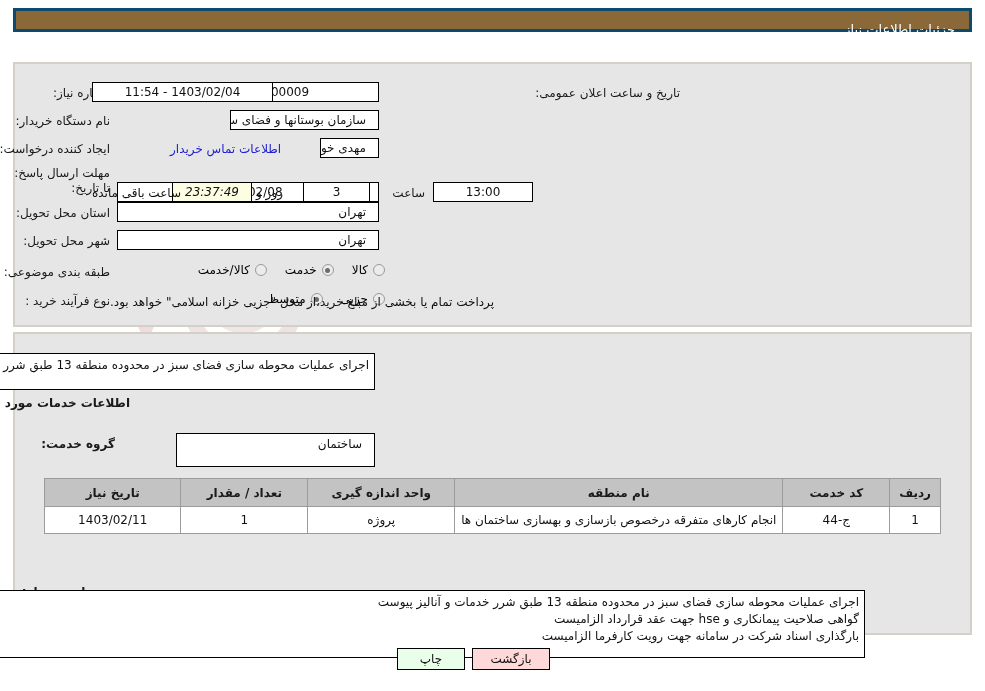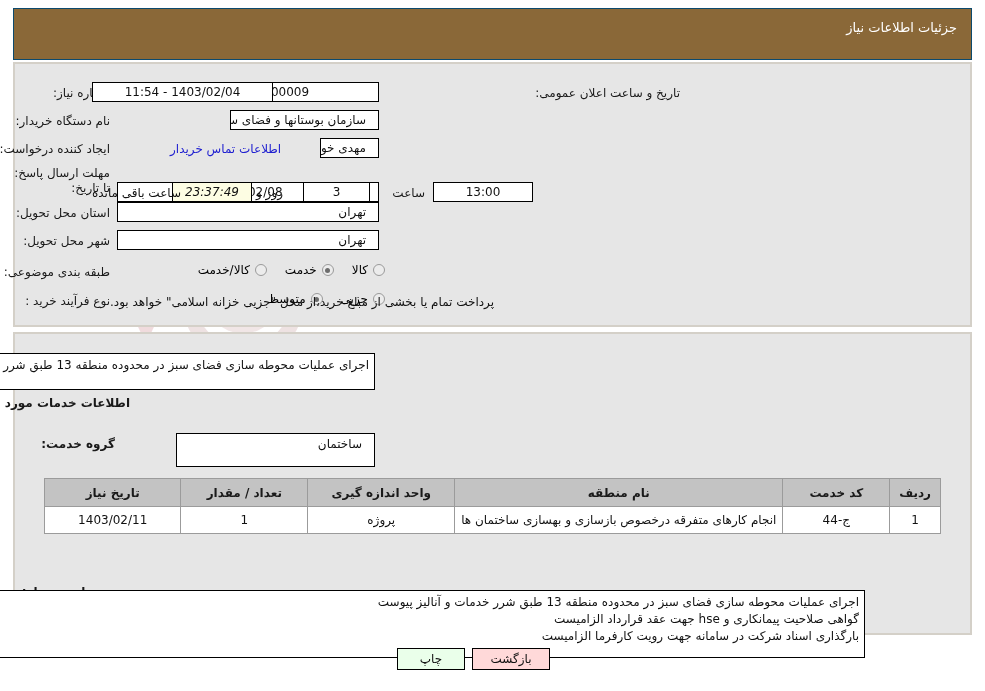--- a/index.html
+++ b/index.html
@@ -68,23 +68,23 @@
     border-right: 26px solid transparent;
     border-top: 56px solid rgba(212,150,155,0.34);
   }
 
   
   .page-header {
     position: absolute;
     top: 8px;
     right: 13px;
     left: 13px;
-    height: 52px;
+    height: 24px;
     background: #8a6838;
-    border: 1px solid #0c4a6e;
+    border: 3px solid #0c4a6e;
     box-sizing: border-box;
     z-index: 10;
   }
   .page-header-title {
     position: absolute;
     right: 14px;
     top: 11px;
     color: #ffffff;
     font-size: 13px;
     font-family: "DejaVu Sans", "Liberation Sans", sans-serif;

